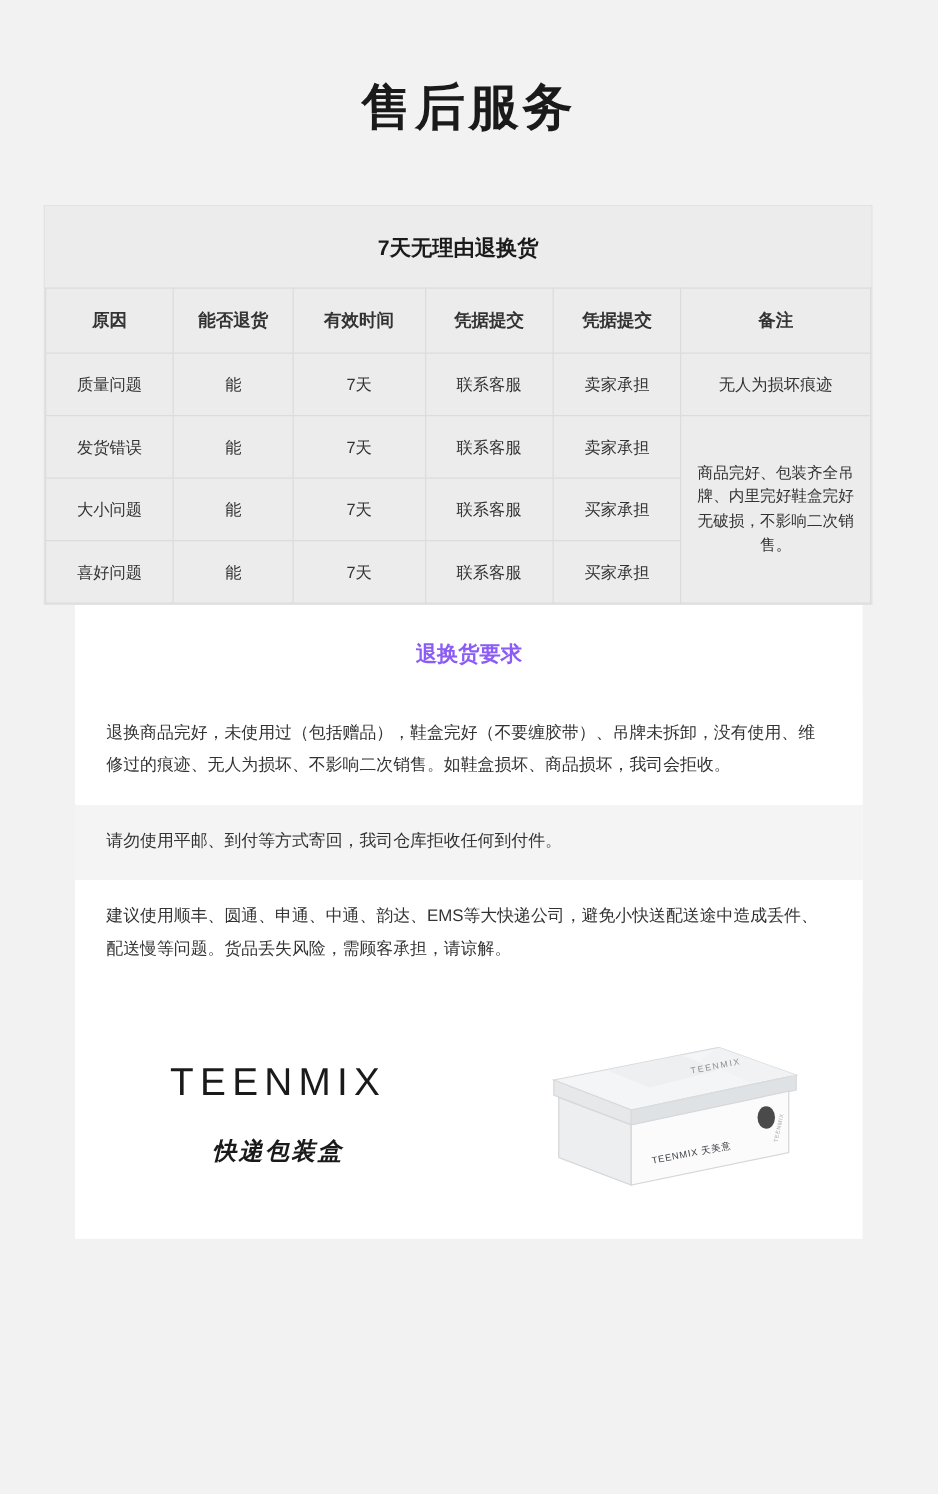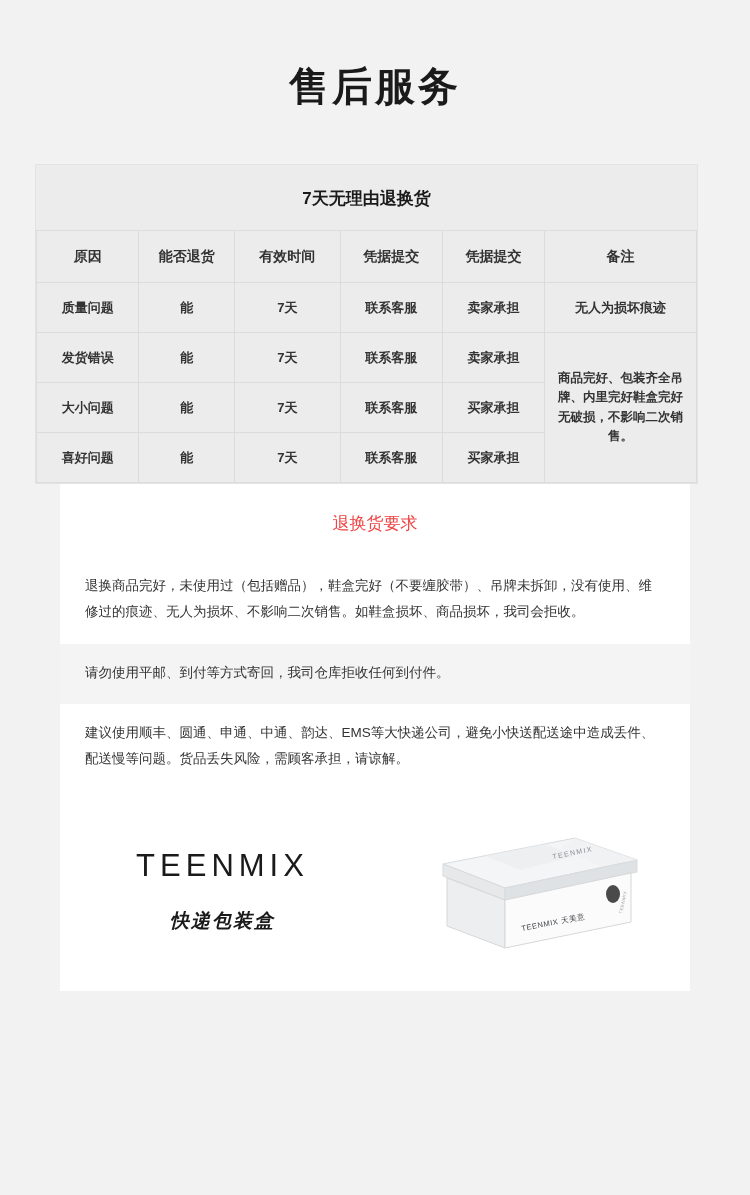--- a/index.html
+++ b/index.html
@@ -67,21 +67,21 @@
     padding: 0 12px;
   }
   table.rules th {
     height: 52px;
     font-weight: bold;
     font-size: 14px;
     background: #ececec;
   }
   table.rules td {
     height: 50px;
-    font-weight: bold;
+    font-weight: normal;
     background: #ececec;
   }
   table.rules td.note {
     font-size: 12.5px;
     line-height: 1.55;
     text-align: center;
     padding: 6px 10px;
     vertical-align: middle;
   }
   col.c1 { width: 15.5%; }
@@ -93,22 +93,22 @@
 
   
   .req-card {
     margin: 0 60px 0 60px;
     background: #ffffff;
     padding-bottom: 0;
   }
   .req-title {
     text-align: center;
     font-size: 17px;
-    font-weight: normal;
-    color: #ef4444;
+    font-weight: bold;
+    color: #8b5cf6;
     padding: 28px 0 22px 0;
   }
   .req-row {
     padding: 16px 25px 18px 25px;
     font-size: 13.5px;
     line-height: 1.95;
     color: #333;
     background: #ffffff;
   }
   .req-row.alt { background: #f4f4f4; }

